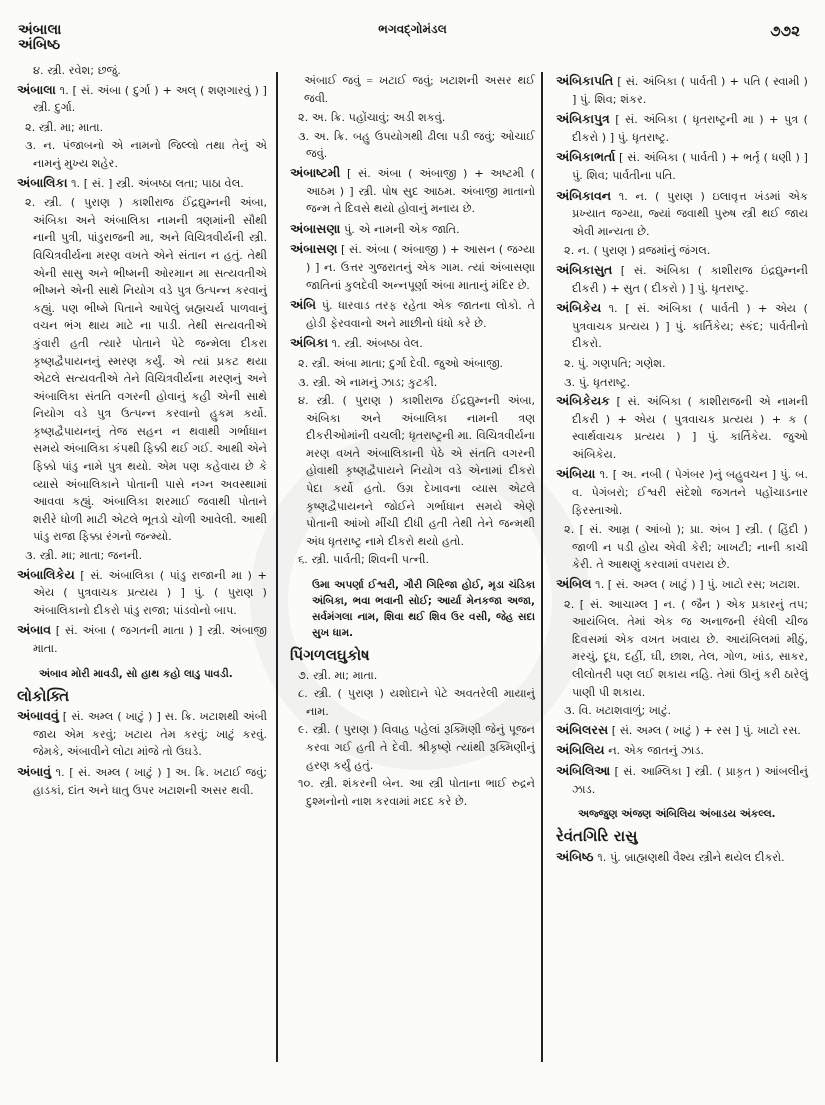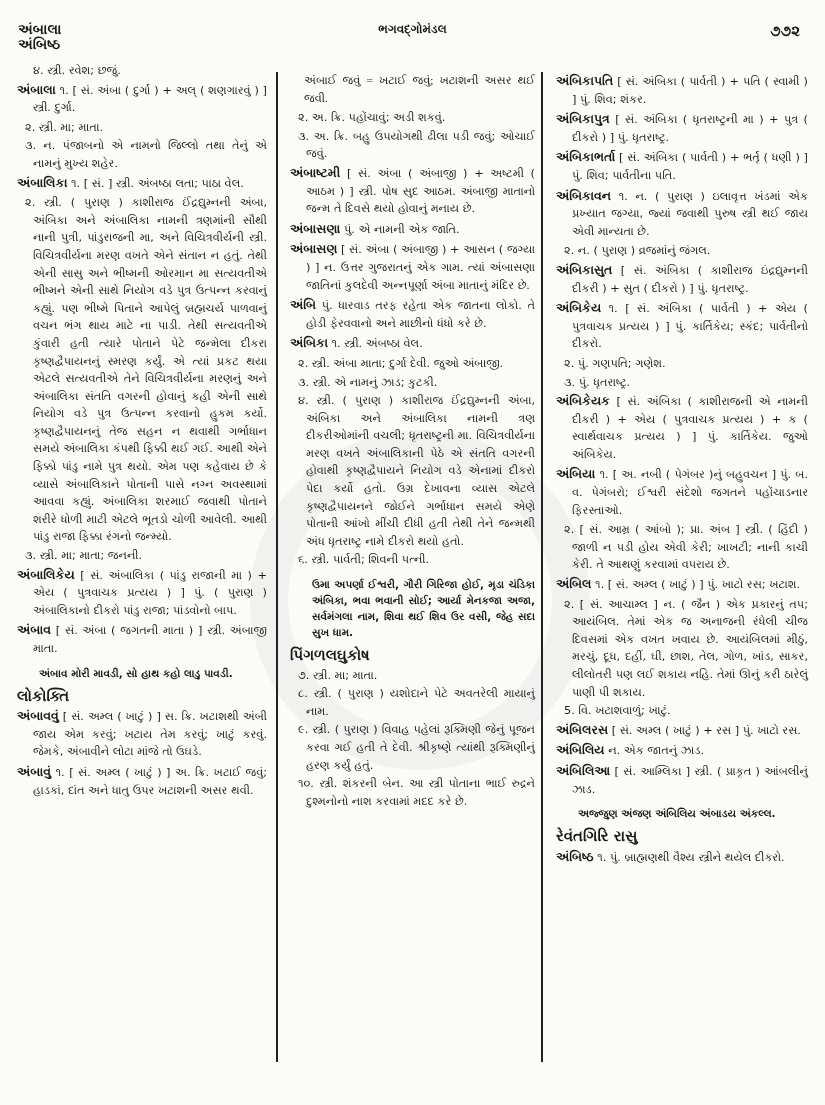--- a/index.html
+++ b/index.html
@@ -100,21 +100,21 @@
       <p class="sense">૨. ન. ( પુરાણ ) વ્રજમાંનું જંગલ.</p>
       <p class="entry"><span class="hw">અંબિકાસુત</span><span> [ સં. અંબિકા ( કાશીરાજ ઇંદ્રદ્યુમ્નની દીકરી ) + સુત ( દીકરો ) ] પું. ધૃતરાષ્ટ્ર.</span></p>
       <p class="entry"><span class="hw">અંબિકેય</span><span> ૧. [ સં. અંબિકા ( પાર્વતી ) + એય ( પુત્રવાચક પ્રત્યય ) ] પું. કાર્તિકેય; સ્કંદ; પાર્વતીનો દીકરો.</span></p>
       <p class="sense">૨. પું. ગણપતિ; ગણેશ.</p>
       <p class="sense">૩. પું. ધૃતરાષ્ટ્ર.</p>
       <p class="entry"><span class="hw">અંબિકેયક</span><span> [ સં. અંબિકા ( કાશીરાજની એ નામની દીકરી ) + એય ( પુત્રવાચક પ્રત્યય ) + ક ( સ્વાર્થવાચક પ્રત્યય ) ] પું. કાર્તિકેય. જુઓ અંબિકેય.</span></p>
       <p class="entry"><span class="hw">અંબિયા</span><span> ૧. [ અ. નબી ( પેગંબર )નું બહુવચન ] પું. બ. વ. પેગંબરો; ઈશ્વરી સંદેશો જગતને પહોંચાડનાર ફિરસ્તાઓ.</span></p>
       <p class="sense">૨. [ સં. આમ્ર ( આંબો ); પ્રા. અંબ ] સ્ત્રી. ( હિંદી ) જાળી ન પડી હોય એવી કેરી; ખાખટી; નાની કાચી કેરી. તે આથણું કરવામાં વપરાય છે.</p>
       <p class="entry"><span class="hw">અંબિલ</span><span> ૧. [ સં. અમ્લ ( ખાટું ) ] પું. ખાટો રસ; ખટાશ.</span></p>
       <p class="sense">૨. [ સં. આચામ્લ ] ન. ( જૈન ) એક પ્રકારનું તપ; આયંબિલ. તેમાં એક જ અનાજની રંધેલી ચીજ દિવસમાં એક વખત ખવાય છે. આયંબિલમાં મીઠું, મરચું, દૂધ, દહીં, ઘી, છાશ, તેલ, ગોળ, ખાંડ, સાકર, લીલોતરી પણ લઈ શકાય નહિ. તેમાં ઊનું કરી ઠારેલું પાણી પી શકાય.</p>
-      <p class="sense">5. વિ. ખટાશવાળું; ખાટું.</p>
+      <p class="sense">૩. વિ. ખટાશવાળું; ખાટું.</p>
       <p class="entry"><span class="hw">અંબિલરસ</span><span> [ સં. અમ્લ ( ખાટું ) + રસ ] પું. ખાટો રસ.</span></p>
       <p class="entry"><span class="hw">અંબિલિય</span><span> ન. એક જાતનું ઝાડ.</span></p>
       <p class="entry"><span class="hw">અંબિલિઆ</span><span> [ સં. આમ્લિકા ] સ્ત્રી. ( પ્રાકૃત ) આંબલીનું ઝાડ.</span></p>
       <div class="quote">અજ્જુણ અંજણ અંબિલિય અંબાડય અંકલ્લ.</div>
       <div class="quote-src">રેવંતગિરિ રાસુ</div>
       <p class="entry"><span class="hw">અંબિષ્ઠ</span><span> ૧. પું. બ્રાહ્મણથી વૈશ્ય સ્ત્રીને થયેલ દીકરો.</span></p>
     </div>
 </div>
 
 </body></html>

